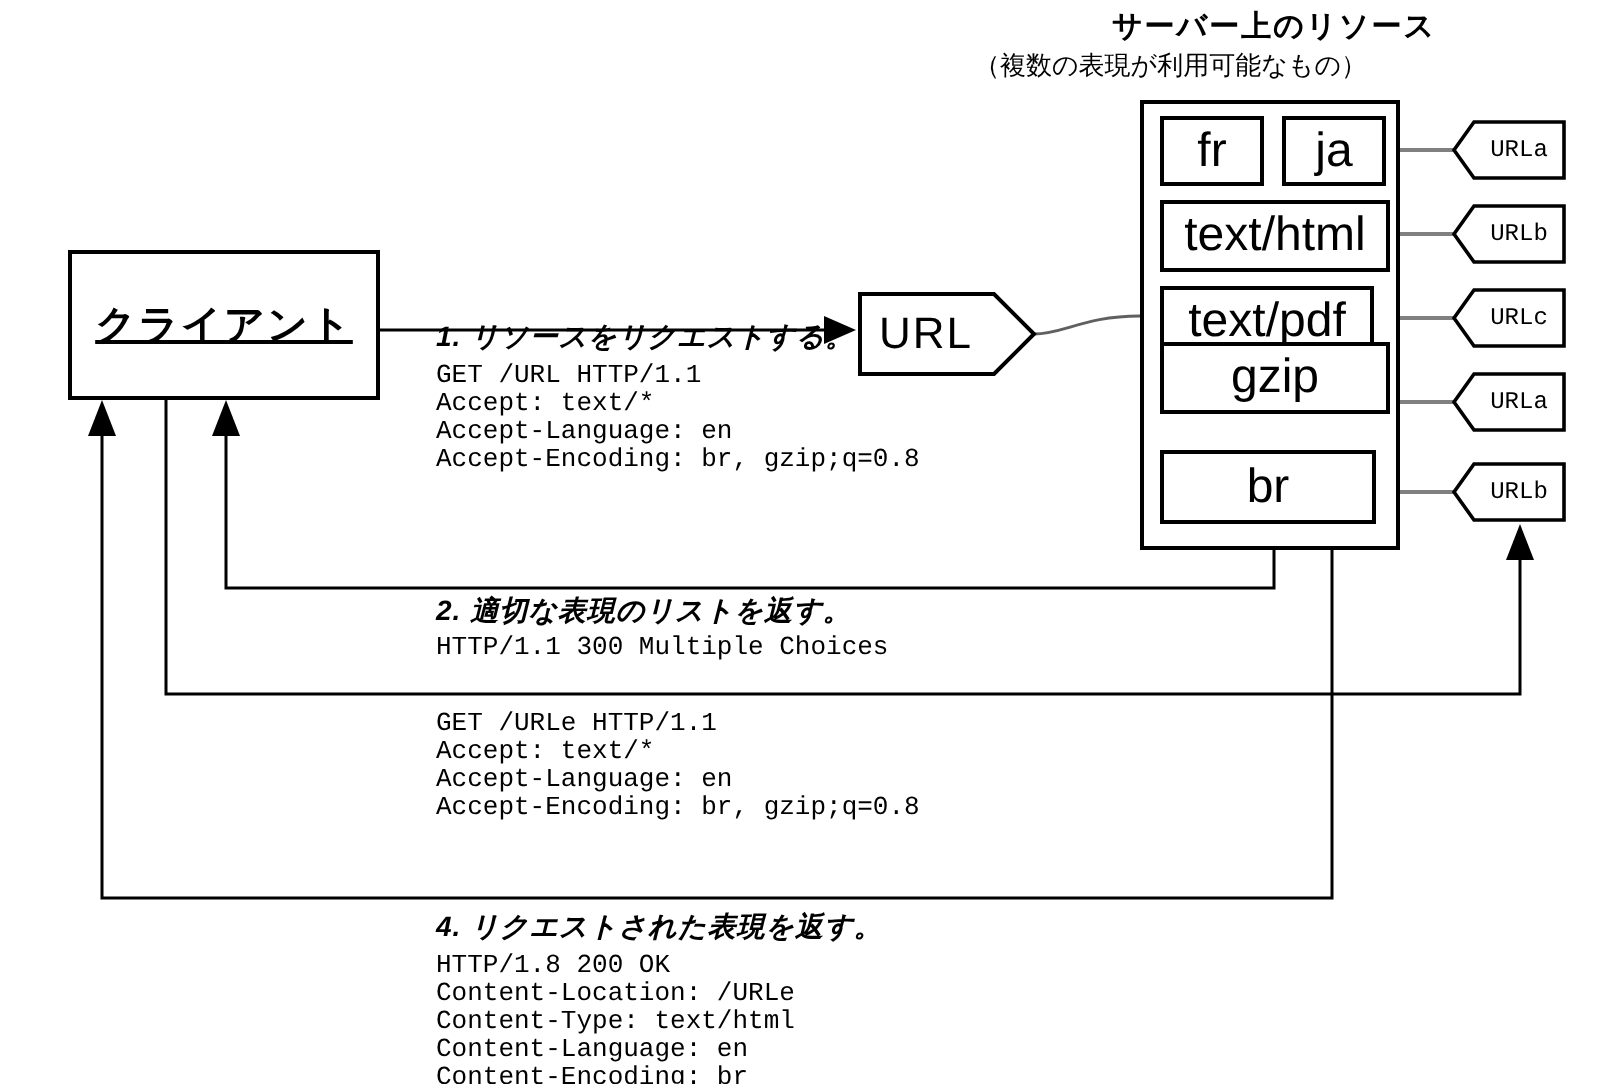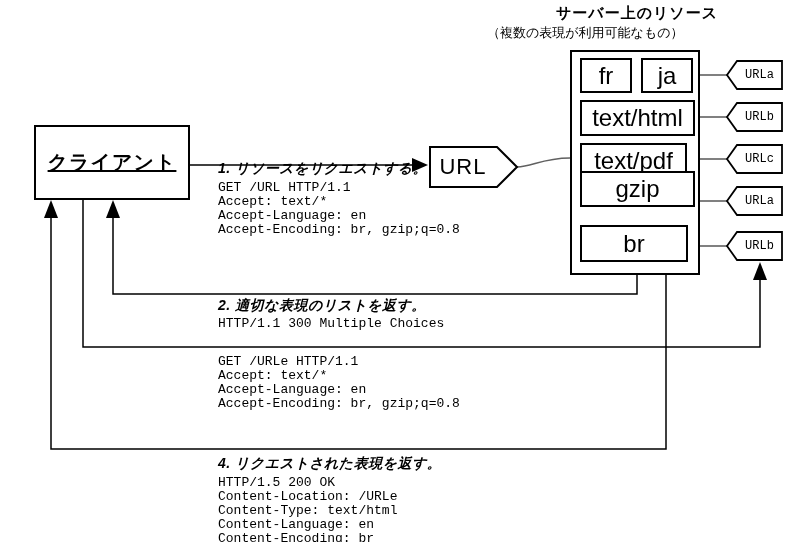--- a/index.html
+++ b/index.html
@@ -124,20 +124,20 @@
     <div style="height:3px;"></div>
     <div class="msg-line">GET /URLe HTTP/1.1</div>
     <div class="msg-line">Accept: text/*</div>
     <div class="msg-line">Accept-Language: en</div>
     <div class="msg-line">Accept-Encoding: br, gzip;q=0.8</div>
   </div>
 
   <div class="abs msg" style="top:455px;">
     <div class="msg-heading">4. リクエストされた表現を返す。</div>
     <div style="height:3px;"></div>
-    <div class="msg-line">HTTP/1.5 200 OK</div>
+    <div class="msg-line">HTTP/1.8 200 OK</div>
     <div class="msg-line">Content-Location: /URLe</div>
     <div class="msg-line">Content-Type: text/html</div>
     <div class="msg-line">Content-Language: en</div>
     <div class="msg-line">Content-Encoding: br</div>
   </div>
 
 </div>
 
 </body></html>

